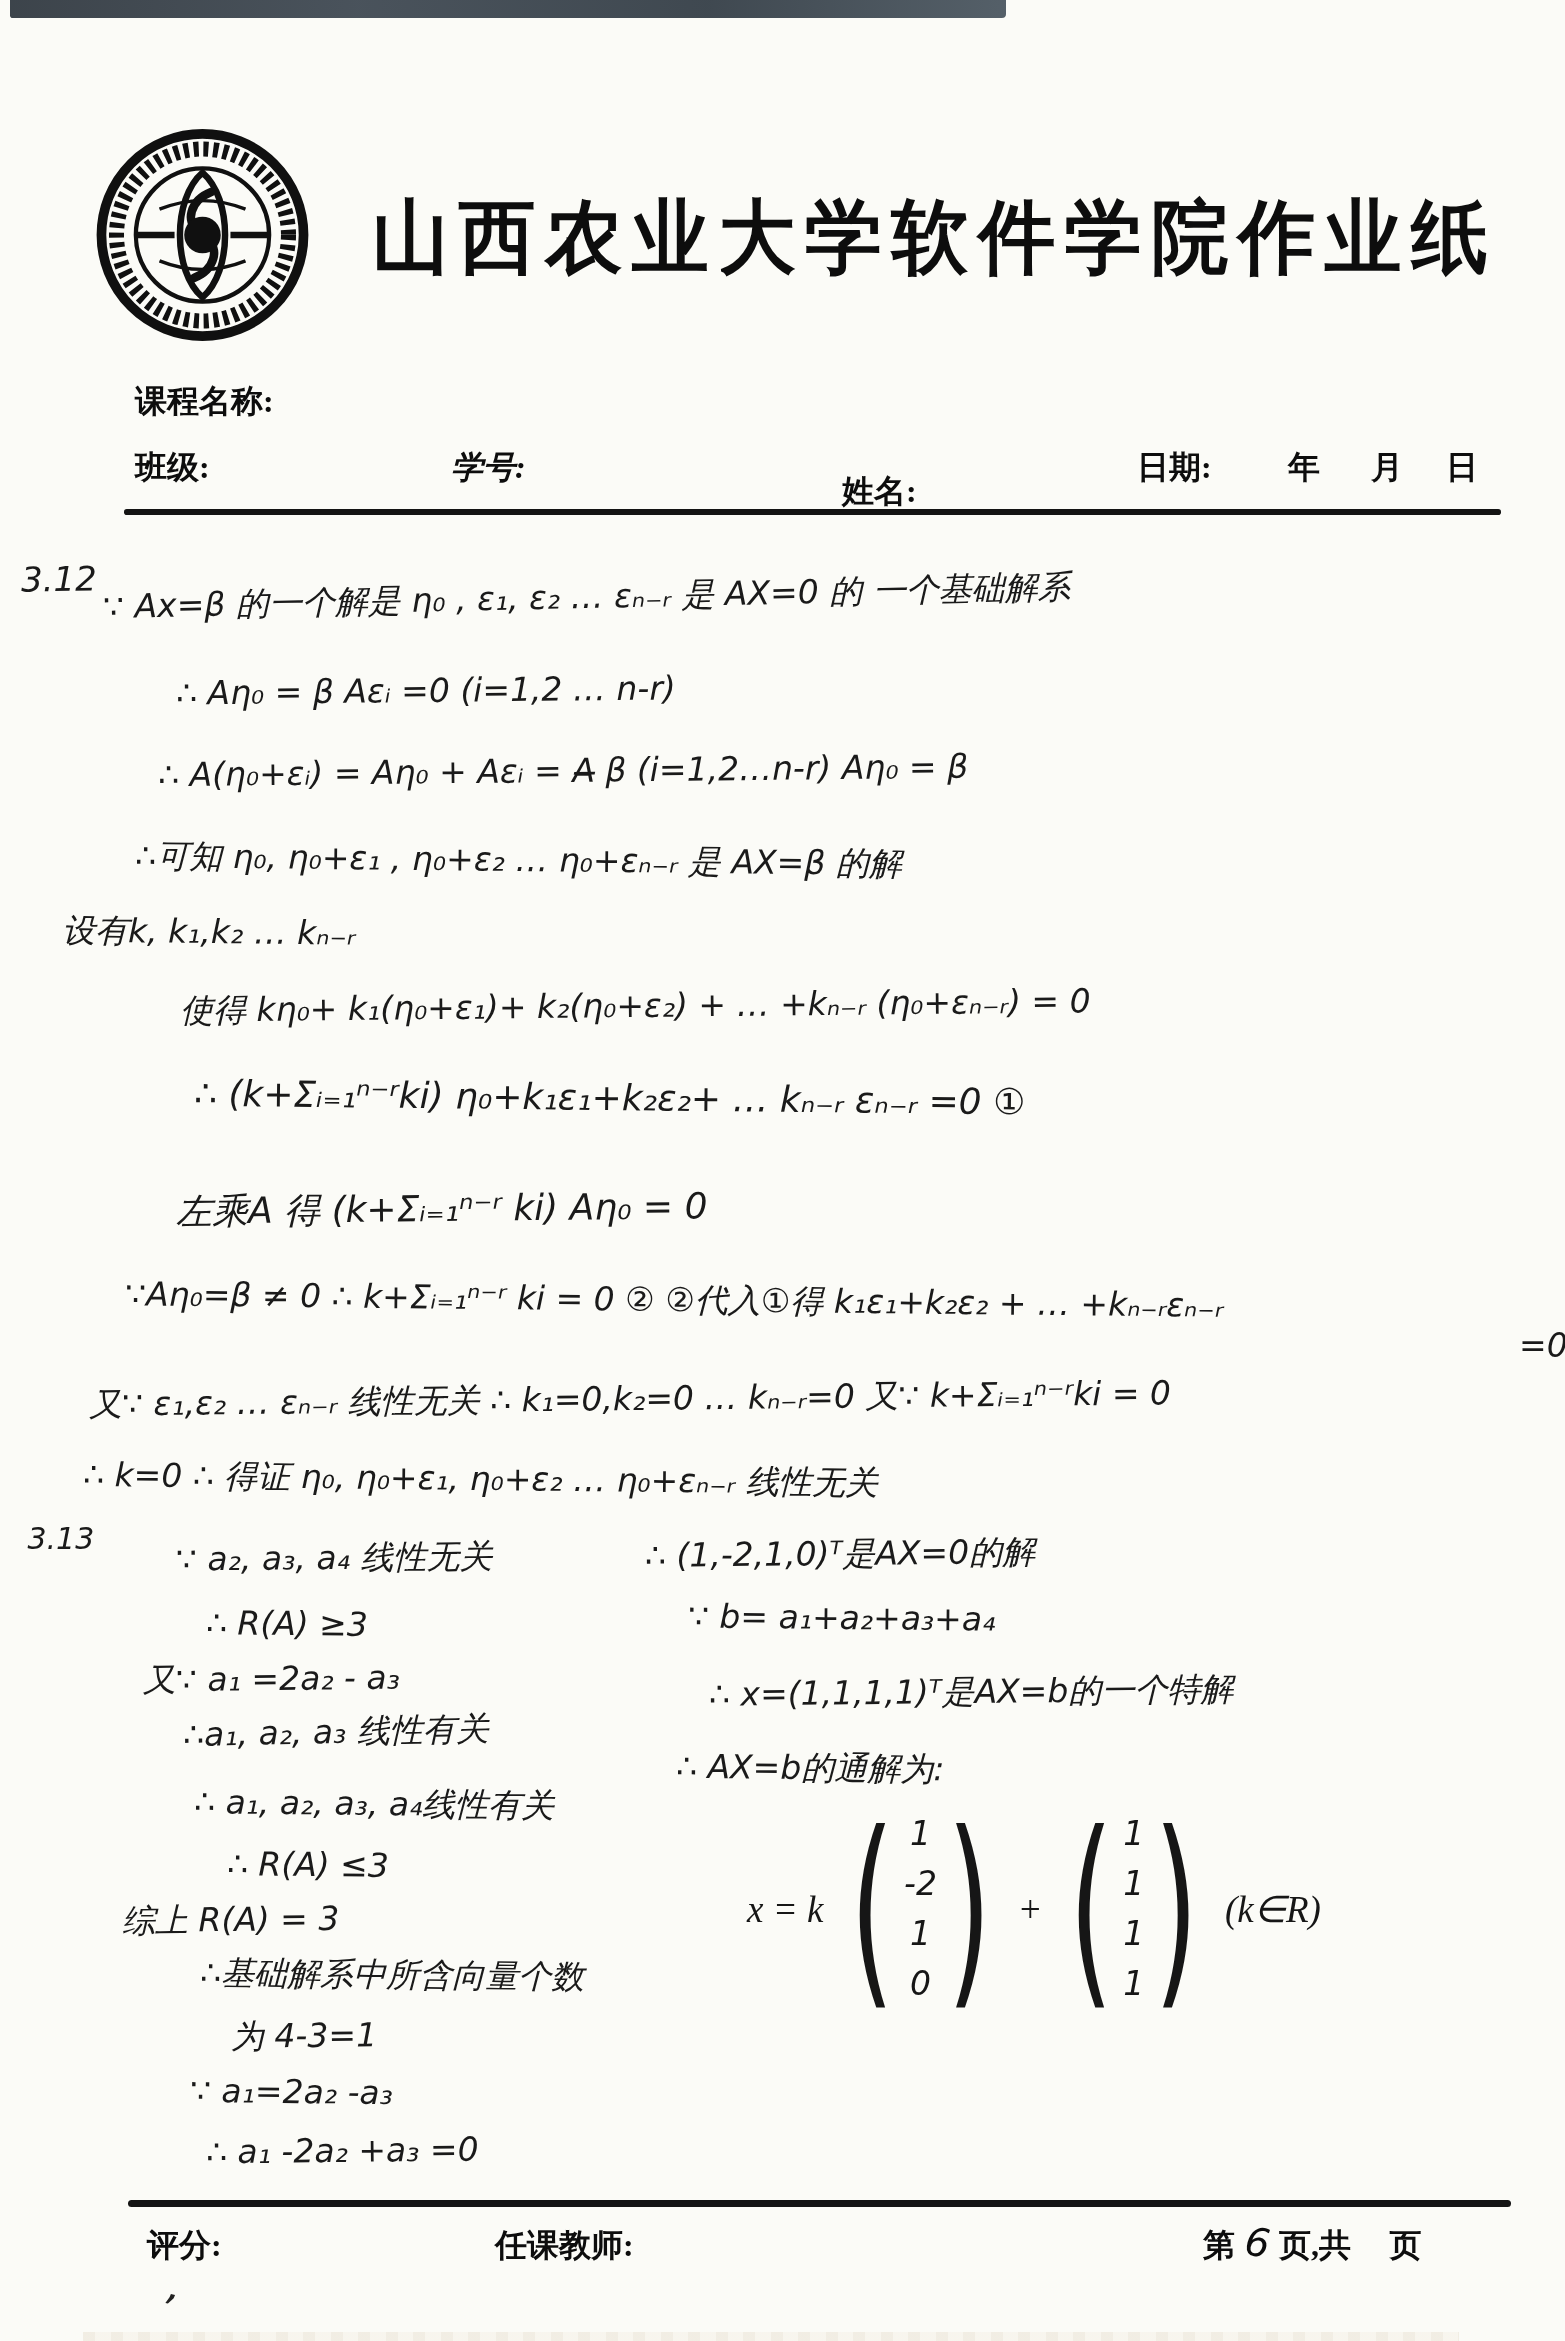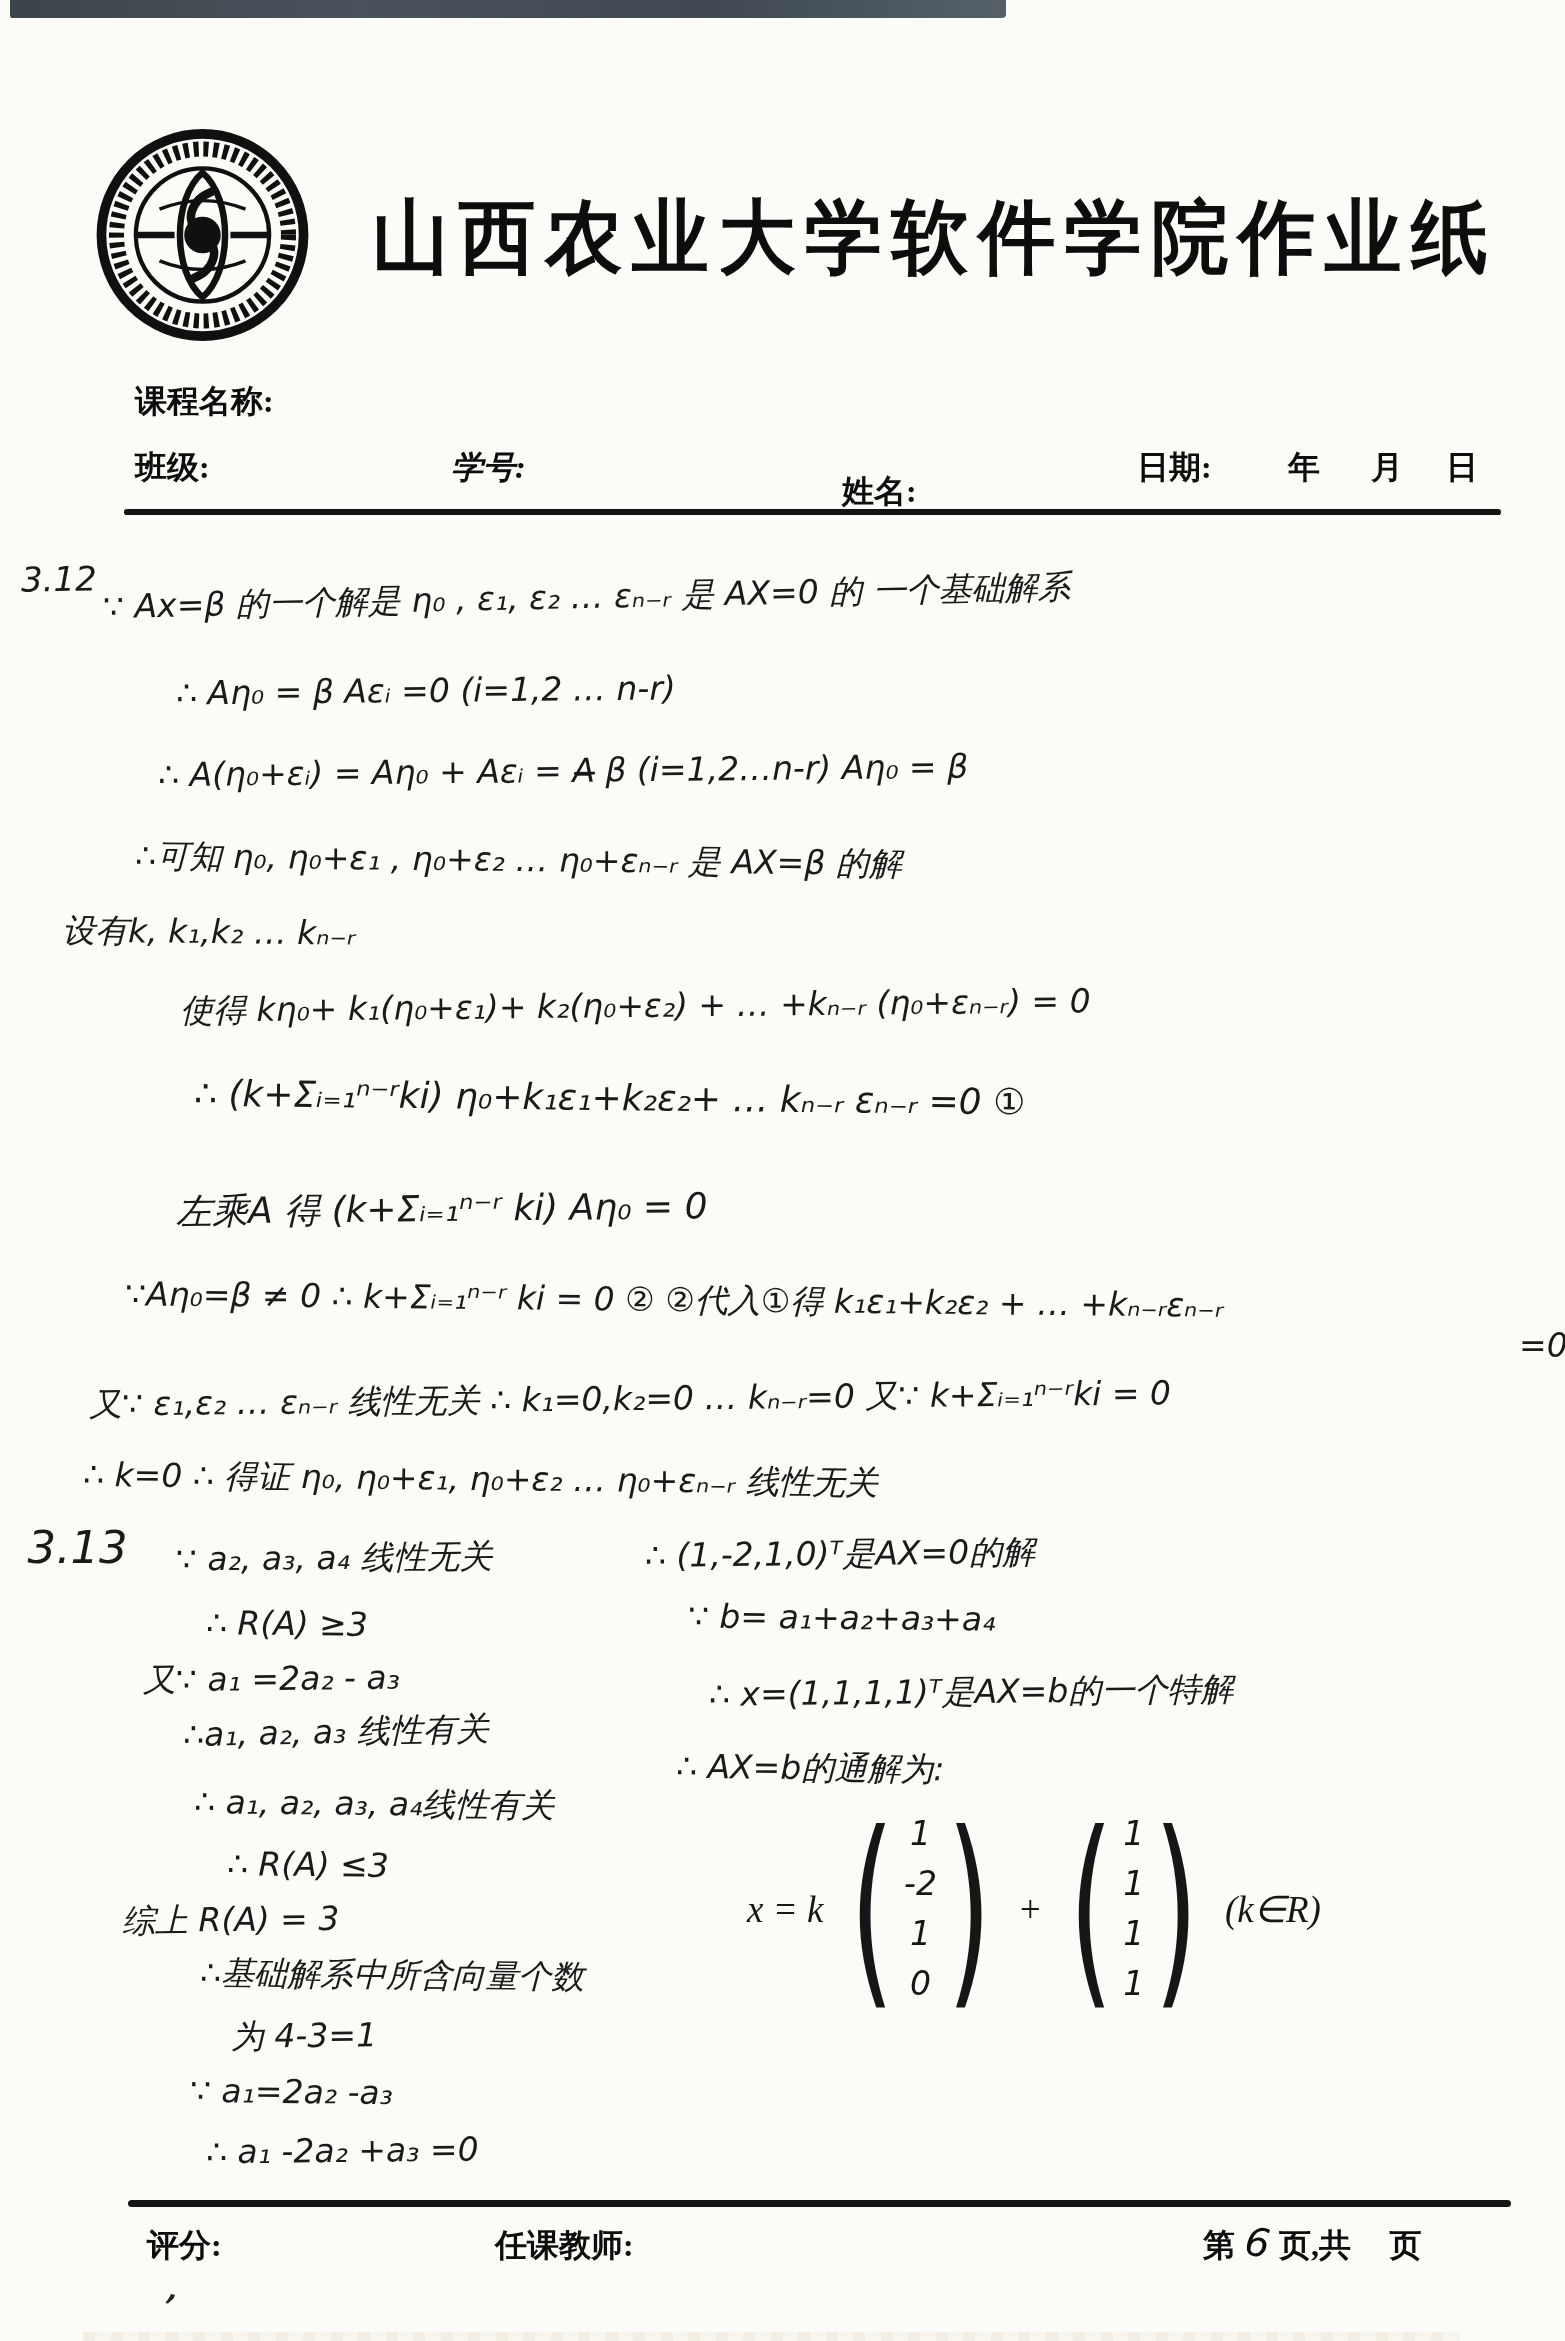--- a/index.html
+++ b/index.html
@@ -82,21 +82,21 @@
   <div class="hw r-p05" style="left:135px;top:838px;">∴可知 η₀, η₀+ε₁ , η₀+ε₂ …  η₀+εₙ₋ᵣ 是 AX=β 的解</div>
   <div class="hw r-p05" style="left:62px;top:910px;">设有k, k₁,k₂ … kₙ₋ᵣ</div>
   <div class="hw r-n05" style="left:180px;top:984px;">使得 kη₀+ k₁(η₀+ε₁)+ k₂(η₀+ε₂) + …   +kₙ₋ᵣ (η₀+εₙ₋ᵣ) = 0</div>
   <div class="hw big r-p05" style="left:194px;top:1077px;">∴ (k+Σᵢ₌₁ⁿ⁻ʳki) η₀+k₁ε₁+k₂ε₂+ … kₙ₋ᵣ εₙ₋ᵣ =0 ①</div>
   <div class="hw big r-n05" style="left:176px;top:1185px;">左乘A 得   (k+Σᵢ₌₁ⁿ⁻ʳ ki) Aη₀ = 0</div>
   <div class="hw r-p05" style="left:125px;top:1278px;">∵Aη₀=β ≠ 0   ∴ k+Σᵢ₌₁ⁿ⁻ʳ ki = 0 ②   ②代入①得 k₁ε₁+k₂ε₂ + … +kₙ₋ᵣεₙ₋ᵣ</div>
   <div class="hw" style="left:1519px;top:1326px;">=0</div>
   <div class="hw r-n05" style="left:89px;top:1377px;">又∵ ε₁,ε₂ … εₙ₋ᵣ 线性无关   ∴ k₁=0,k₂=0 … kₙ₋ᵣ=0   又∵ k+Σᵢ₌₁ⁿ⁻ʳki = 0</div>
   <div class="hw r-p05" style="left:83px;top:1457px;">∴ k=0    ∴ 得证 η₀, η₀+ε₁, η₀+ε₂ … η₀+εₙ₋ᵣ 线性无关</div>
 
-  <div class="hw" style="left:27.5px;top:1521px;font-size:45px;">3.13</div>
+  <div class="hw" style="left:27.5px;top:1521px;font-size:30px;">3.13</div>
 
   <div class="hw r-n05" style="left:176px;top:1536px;">∵ a₂, a₃, a₄ 线性无关</div>
   <div class="hw r-p05" style="left:206px;top:1604px;">∴ R(A) ≥3</div>
   <div class="hw r-n05" style="left:143px;top:1657px;">又∵ a₁ =2a₂ - a₃</div>
   <div class="hw r-n1" style="left:183px;top:1710px;">∴a₁, a₂, a₃ 线性有关</div>
   <div class="hw r-p05" style="left:194px;top:1782px;">∴ a₁, a₂, a₃, a₄线性有关</div>
   <div class="hw r-p05" style="left:227px;top:1845px;">∴ R(A) ≤3</div>
   <div class="hw r-n05" style="left:122px;top:1898px;">综上 R(A) = 3</div>
   <div class="hw r-p05" style="left:200px;top:1953px;">∴基础解系中所含向量个数</div>
   <div class="hw r-n05" style="left:231px;top:2014px;">为 4-3=1</div>

